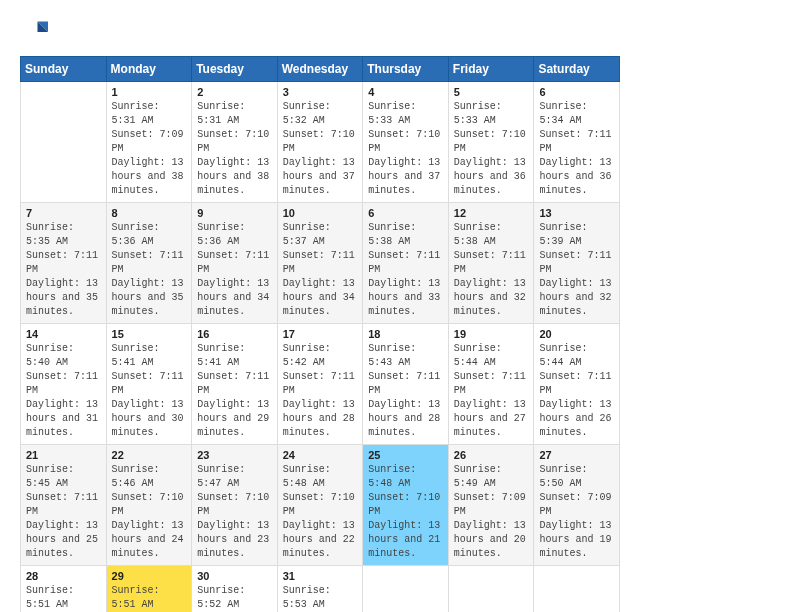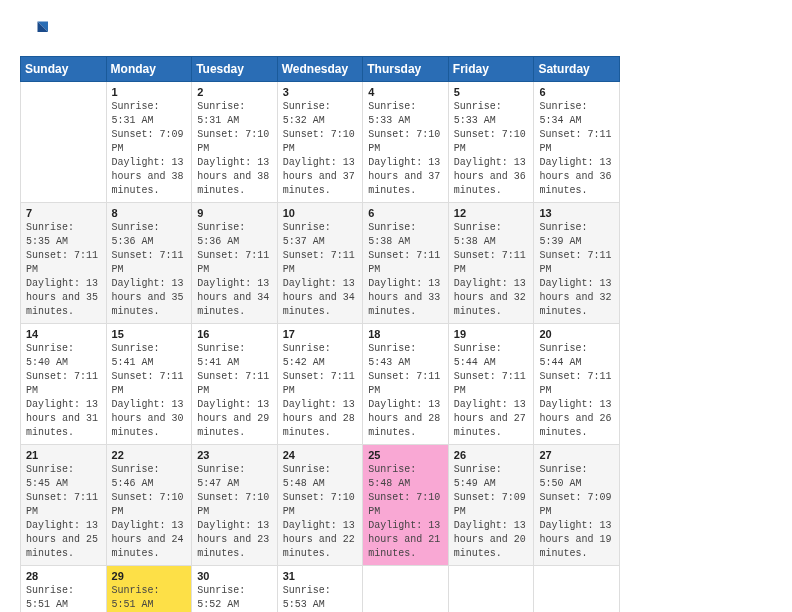--- a/index.html
+++ b/index.html
@@ -228,21 +228,21 @@
             <div class="day-info">Sunrise: 5:46 AM<br>Sunset: 7:10 PM<br>Daylight: 13 hours and 24 minutes.</div>
           </td>
           <td style="background: rgb(245, 245, 245); margin-top: 20px;">
             <span class="day-number">23</span>
             <div class="day-info">Sunrise: 5:47 AM<br>Sunset: 7:10 PM<br>Daylight: 13 hours and 23 minutes.</div>
           </td>
           <td style="background: rgb(245, 245, 245); margin-top: 29px;">
             <span class="day-number">24</span>
             <div class="day-info">Sunrise: 5:48 AM<br>Sunset: 7:10 PM<br>Daylight: 13 hours and 22 minutes.</div>
           </td>
-          <td style="background: #f9a8d4; margin-top: 8px;">
+          <td style="background: #7dd3fc; margin-top: 8px;">
             <span class="day-number">25</span>
             <div class="day-info">Sunrise: 5:48 AM<br>Sunset: 7:10 PM<br>Daylight: 13 hours and 21 minutes.</div>
           </td>
           <td style="background: rgb(245, 245, 245);">
             <span class="day-number">26</span>
             <div class="day-info">Sunrise: 5:49 AM<br>Sunset: 7:09 PM<br>Daylight: 13 hours and 20 minutes.</div>
           </td>
           <td style="background: rgb(245, 245, 245);">
             <span class="day-number">27</span>
             <div class="day-info">Sunrise: 5:50 AM<br>Sunset: 7:09 PM<br>Daylight: 13 hours and 19 minutes.</div>

